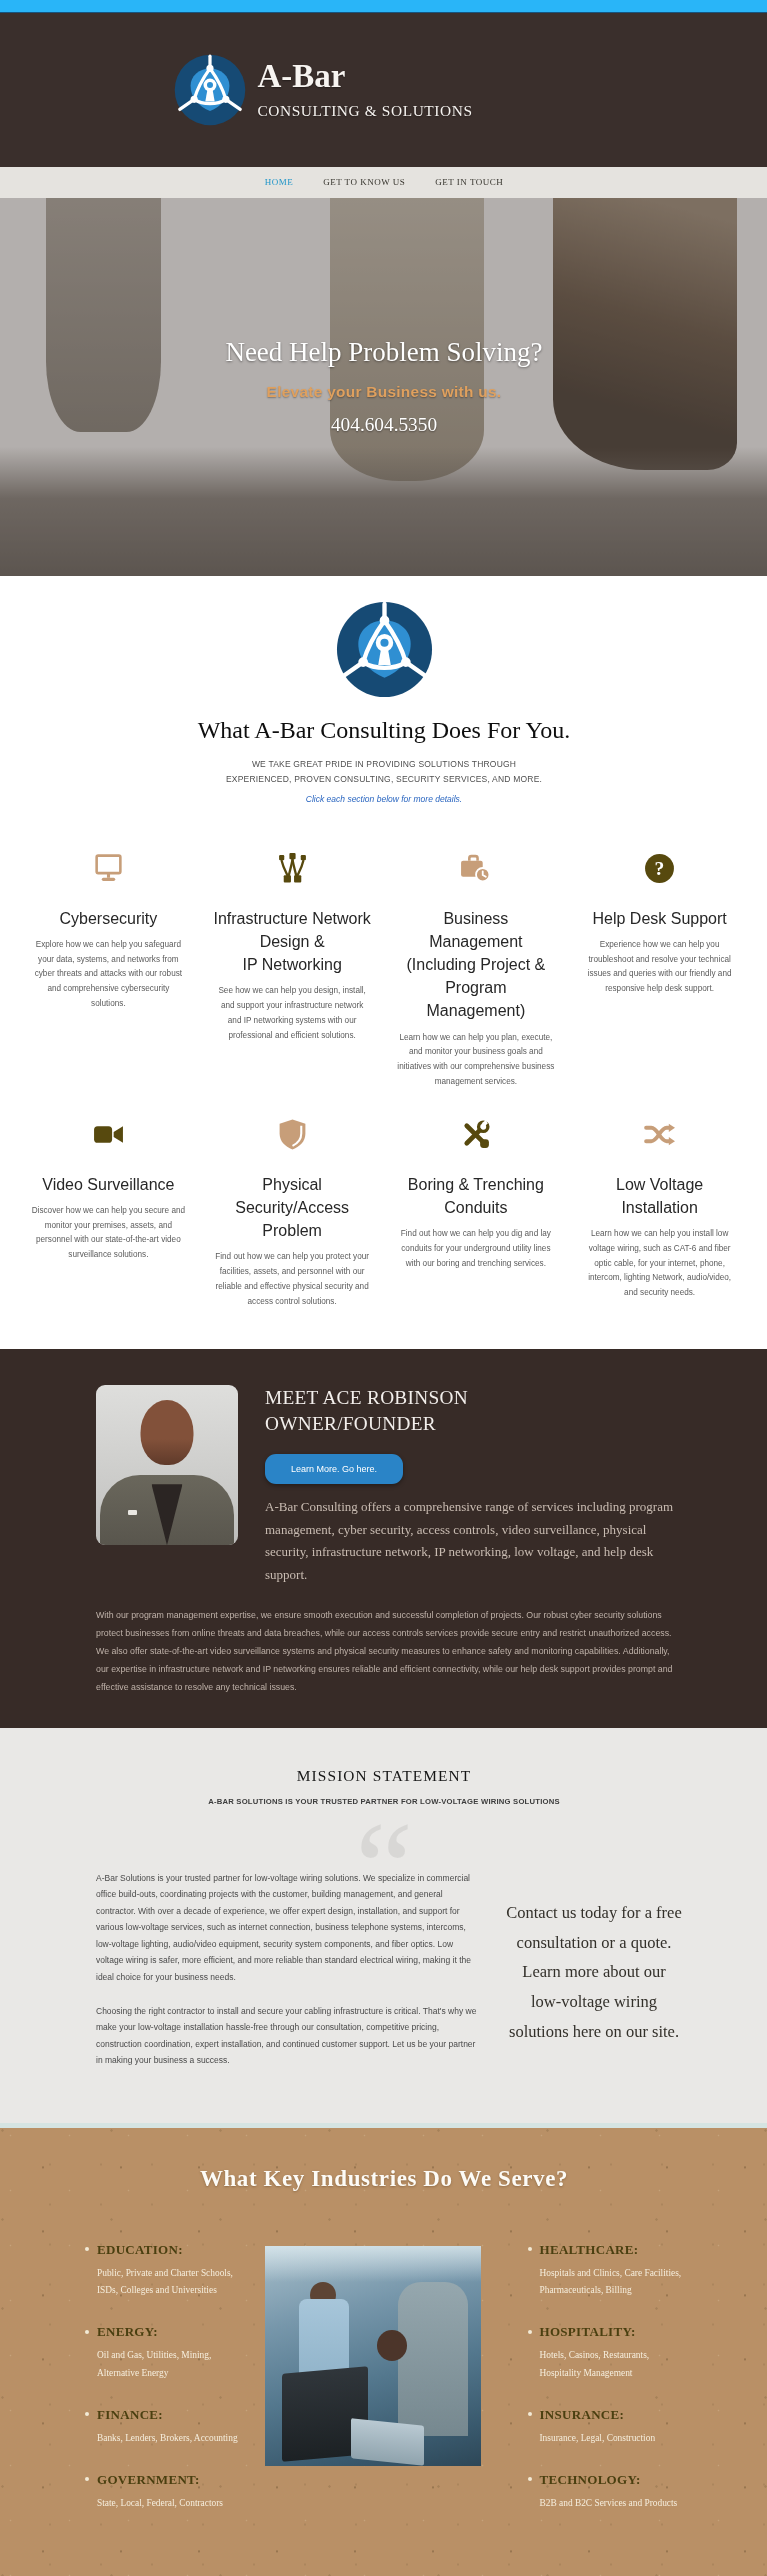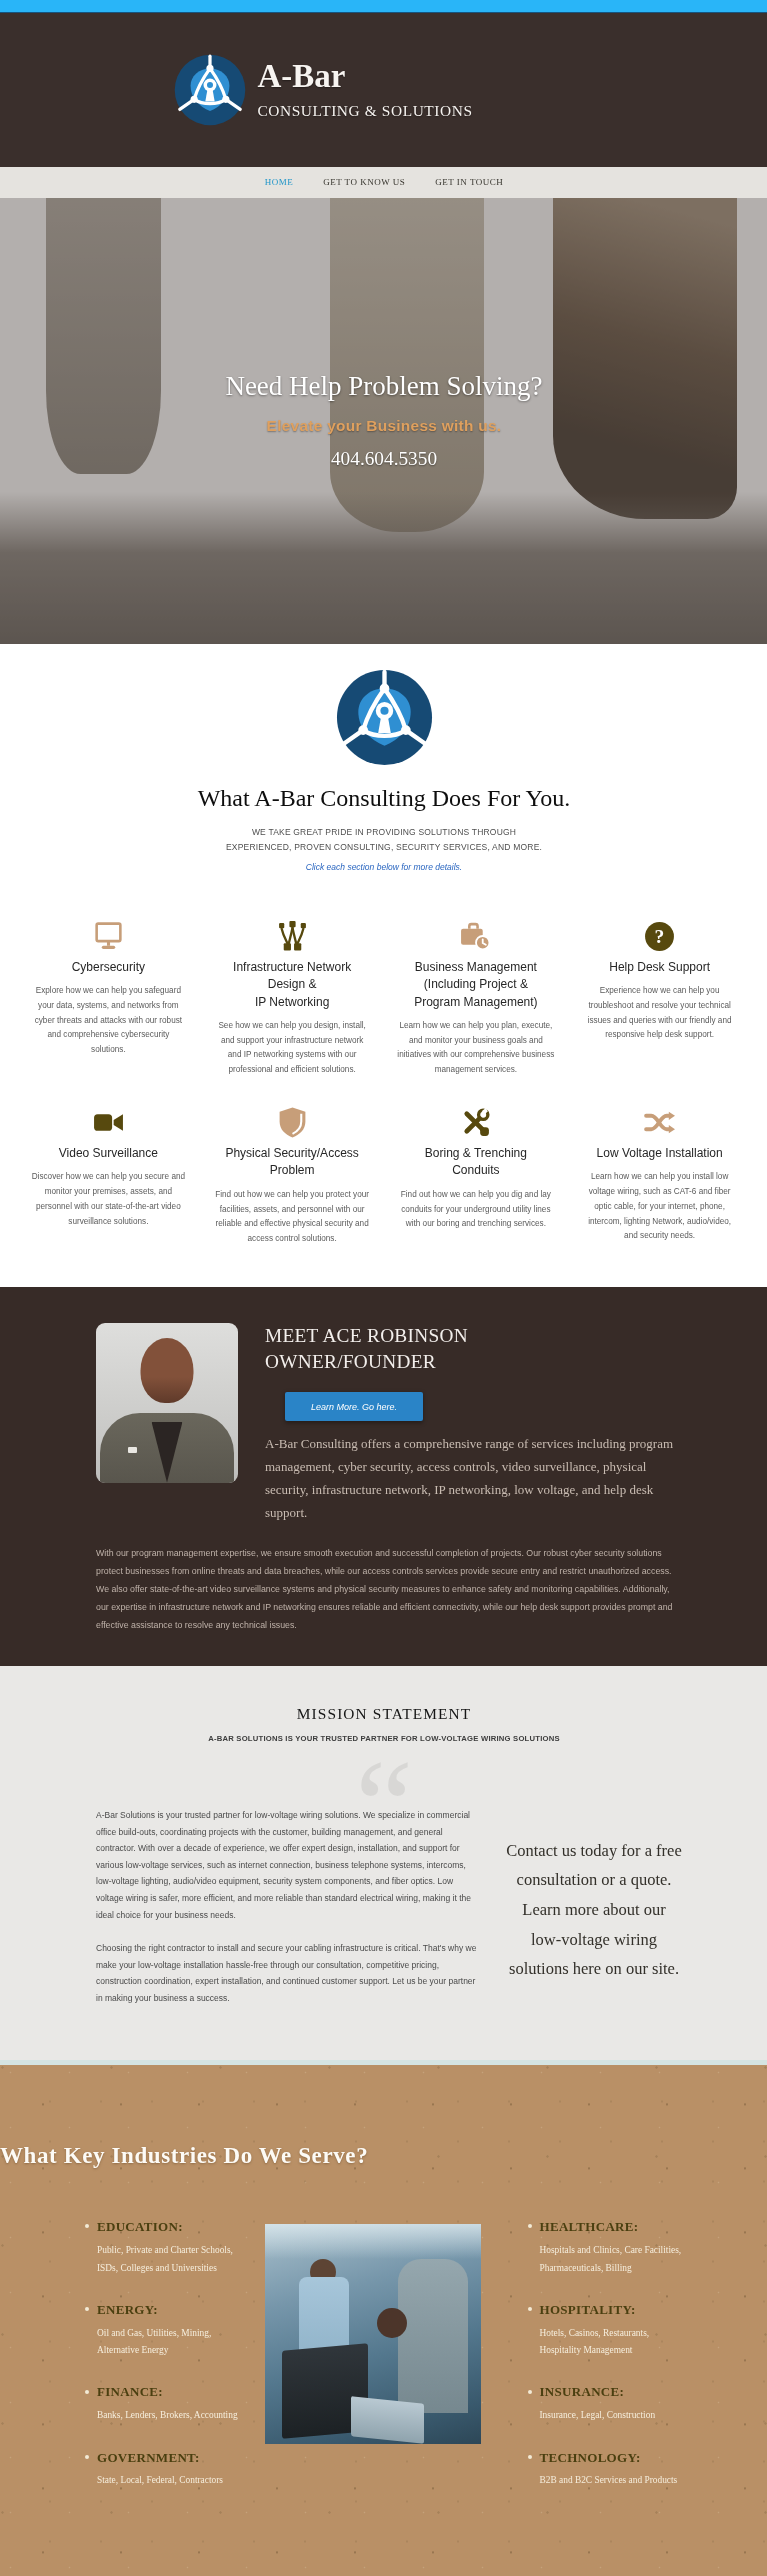--- a/index.html
+++ b/index.html
@@ -16,21 +16,21 @@
   .brand .emblem { width: 72px; height: 72px; }
   .brand-text .brand-name { font-family: "Liberation Serif", serif; font-weight: bold; font-size: 33px; color: #f7f4f1; line-height: 1.05; text-shadow: 0 1.1px 1.7px rgba(0,0,0,.4); }
   .brand-text .brand-tag { font-family: "Liberation Serif", serif; font-size: 15.4px; color: #f7f4f1; letter-spacing: 0.6px; margin-top: 8px; text-shadow: 0 1.1px 1.7px rgba(0,0,0,.4); }
 
   
   .nav { height: 31px; background: #e5e3df; display: flex; align-items: center; justify-content: center; gap: 30px; }
   .nav-item { font-family: "Liberation Serif", serif; font-weight: normal; font-size: 9px; letter-spacing: 0.5px; color: #37352e; cursor: pointer; }
   .nav-item.active { color: #2196c9; }
 
   
-  .hero { height: 446px; position: relative; overflow: hidden;
+  .hero { height: 378px; position: relative; overflow: hidden;
     background:
       radial-gradient(ellipse 353px 466px at 16% 42%, rgba(197,192,184,.95), rgba(197,192,184,0) 62%),
       radial-gradient(ellipse 398px 512px at 56% 30%, rgba(186,176,158,.85), rgba(186,176,158,0) 60%),
       radial-gradient(ellipse 432px 557px at 88% 38%, rgba(150,132,108,.9), rgba(150,132,108,0) 64%),
       repeating-linear-gradient(90deg, rgba(255,255,255,.05) 0 4px, rgba(0,0,0,.05) 4px 8px),
       linear-gradient(180deg, #c7c2ba 0%, #a59e96 38%, #8d8press 55%, #857f78 62%, #77726b 82%, #6d6862 100%);
   }
   .hero .hb { position: absolute; }
   .hero .hb1 { left: 6%; top: 0; width: 15%; height: 62%; background: linear-gradient(180deg, #b5afa6, #8f8a81); border-radius: 0 0 30% 30%; }
   .hero .hb2 { left: 43%; top: 0; width: 20%; height: 75%; background: linear-gradient(180deg, #cfc8ba, #a89f8d); border-radius: 0 0 45% 45% / 0 0 18% 18%; }
@@ -49,33 +49,33 @@
   .intro-sub { margin-top: 13.7px; font-size: 8.5px; color: #4f4f4f; letter-spacing: 0.2px; line-height: 1.75; }
   .intro-cta { margin-top: 6.8px; font-size: 8.5px; font-style: italic; color: #2a66c0; }
 
   
   .services { max-width: 720px; margin: 0 auto; padding: 24px 0 40px; display: grid; grid-template-columns: repeat(4, 1fr); gap: 27px 15px; }
   .card { text-align: center; padding: 0 5.7px; cursor: pointer; }
   .card .icon-wrap { height: 35px; display: flex; align-items: center; justify-content: center; }
   .card .icon-wrap svg { width: 33px; height: 33px; }
   .ic-tan { color: #c79e79; }
   .ic-olive { color: #57490e; }
-  .card-title { margin-top: 5px; font-size: 12px; color: #272727; line-height: 1.45; white-space: pre-line; }
+  .card-title { margin-top: 21px; font-size: 16px; color: #272727; line-height: 1.45; white-space: pre-line; }
   .card-desc { margin-top: 8px; font-size: 8.2px; color: #5b5b5b; line-height: 1.8; }
 
   
   .ace { background: #372b27; padding: 36px 85px 32px 96px; }
   .ace-top { display: flex; gap: 27px; align-items: flex-start; }
   .ace-photo { width: 142px; height: 160px; border-radius: 9px; flex-shrink: 0; position: relative; overflow: hidden; background: linear-gradient(180deg, #dededc 0%, #c9c9c7 70%, #bdbdbb 100%); }
   .ap-body { position: absolute; bottom: -15px; left: 50%; transform: translateX(-50%); width: 134px; height: 85px; background: linear-gradient(180deg, #6a675c, #55524a); border-radius: 40px 40px 0 0; }
   .ap-shirt { position: absolute; bottom: 0; left: 50%; transform: translateX(-50%); width: 31px; height: 61px; background: #2b2523; clip-path: polygon(50% 100%, 0 0, 100% 0); }
   .ap-head { position: absolute; top: 15px; left: 50%; transform: translateX(-50%); width: 53px; height: 65px; background: linear-gradient(180deg, #82513a 60%, #5f3a2a 100%); border-radius: 50% 50% 46% 46%; }
   .ap-pocket { position: absolute; bottom: 30px; left: 32px; width: 9px; height: 5.7px; background: #e9e7e2; border-radius: 1.1px; }
   .ace-heading { font-family: "Liberation Serif", serif; font-size: 19.3px; color: #f3efec; letter-spacing: 0.3px; line-height: 1.35; }
-  .ace-btn { display: inline-block; margin-top: 17px; background: #2a84c7; color: #ffffff; font-style: italic; font-size: 9px; padding: 9.7px 26px; border: none; border-radius: 2px; box-shadow: 0 1.7px 4.6px rgba(0,0,0,.35); cursor: pointer; margin-left: 20px; }
+  .ace-btn { display: inline-block; margin-top: 17px; background: #2a84c7; color: #ffffff; font-size: 9px; padding: 9.7px 26px; border: none; border-radius: 11px; box-shadow: 0 1.7px 4.6px rgba(0,0,0,.35); cursor: pointer; }
   .ace-intro { margin-top: 12px; max-width: 472px; font-family: "Liberation Serif", serif; font-size: 13px; color: #c9bcb2; line-height: 1.75; }
   .ace-detail { margin-top: 19.3px; max-width: 688px; font-size: 8.8px; color: #bfb2a9; line-height: 2.05; }
 
   
   .mission { background: #e9e8e6; text-align: center; padding: 39px 0 54px; position: relative; overflow: hidden; }
   .mission-quote { position: absolute; top: 74px; left: 50%; transform: translateX(-50%); font-family: "Liberation Serif", serif; font-size: 131px; line-height: 1; color: rgba(0,0,0,.07); pointer-events: none; }
   .mission-heading { font-family: "Liberation Serif", serif; font-size: 15.4px; letter-spacing: 1.1px; color: #161616; }
   .mission-sub { margin-top: 11.4px; font-size: 7.7px; font-weight: bold; letter-spacing: 0.2px; color: #3d3d3d; }
   .mission-cols { display: flex; text-align: left; margin: 64px 86px 0 96px; gap: 28.4px; position: relative; }
   .mission-left { width: 384px; font-size: 8.5px; color: #4a4a4a; line-height: 1.95; }
@@ -85,21 +85,21 @@
   
   .industries { border-top: 5.7px solid #d5e4e2; padding: 38px 0 67px; position: relative;
     background-color: #b99066;
     background-image:
       radial-gradient(circle, rgba(74,56,28,.30) 0.7px, transparent 1.4px),
       radial-gradient(circle, rgba(62,44,20,.22) 0.6px, transparent 1.1px),
       radial-gradient(circle, rgba(255,244,224,.18) 0.6px, transparent 1.1px),
       radial-gradient(circle, rgba(74,56,28,.18) 0.9px, transparent 1.5px);
     background-size: 78px 64px, 51px 40px, 59px 55px, 109px 89px;
     background-position: 4px 7.4px, 24.5px 16.5px, 40px 35px, 57px 47px; }
-  .ind-heading { font-family: "Liberation Serif", serif; font-weight: 600; font-size: 23px; color: #fdfbf6; letter-spacing: 0.6px; text-shadow: 0 1.1px 2.3px rgba(92,62,30,.45); margin-top: 40px; }
+  .ind-heading { text-align: center; font-family: "Liberation Serif", serif; font-weight: 600; font-size: 23px; color: #fdfbf6; letter-spacing: 0.6px; text-shadow: 0 1.1px 2.3px rgba(92,62,30,.45); }
   .ind-grid { display: flex; margin: 50px 85px 0; gap: 24px; }
   .ind-col { flex: 1; }
   .ind-item { display: flex; gap: 8px; margin-bottom: 25px; }
   .ind-bullet { width: 4px; height: 4px; border-radius: 50%; background: #f3ead6; margin-top: 5.1px; flex-shrink: 0; }
   .ind-name { font-family: "Liberation Serif", serif; font-weight: bold; font-size: 13px; color: #4a3f10; letter-spacing: 0.3px; }
   .ind-detail { margin-top: 6.8px; font-family: "Liberation Serif", serif; font-size: 9.4px; color: #f6eedd; line-height: 1.85; max-width: 188px; }
   .industries-photo { width: 216px; height: 220px; flex-shrink: 0; position: relative; overflow: hidden; margin-top: 4.6px;
     background: linear-gradient(165deg, #a9c0cc 0%, #7797ab 30%, #54788e 58%, #39596d 85%, #2d4757 100%); }
   .ph-ceiling { position: absolute; top: 0; left: 0; right: 0; height: 16%; background: linear-gradient(180deg, rgba(226,238,242,.75), rgba(226,238,242,0)); }
   .ph-person-left { position: absolute; left: 16%; top: 24%; width: 23%; height: 58%; background: linear-gradient(180deg, #a7c6da, #84a9c0); border-radius: 8px 8px 0 0; }

